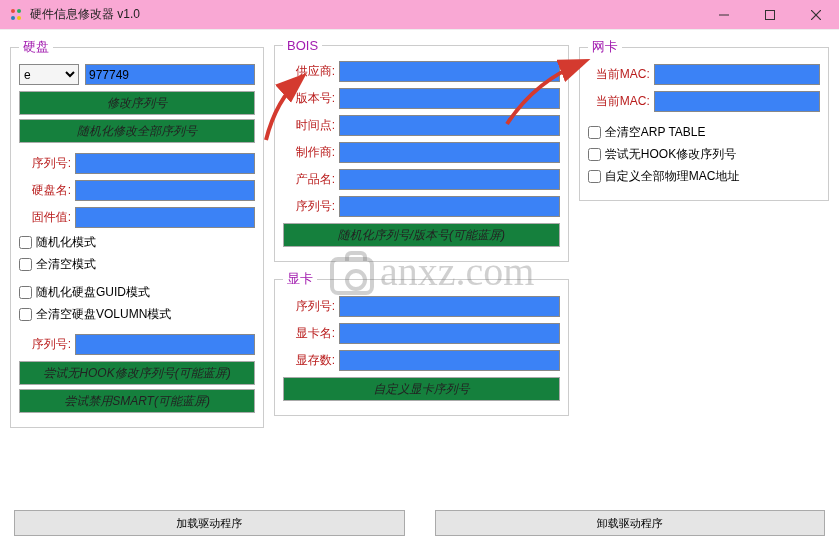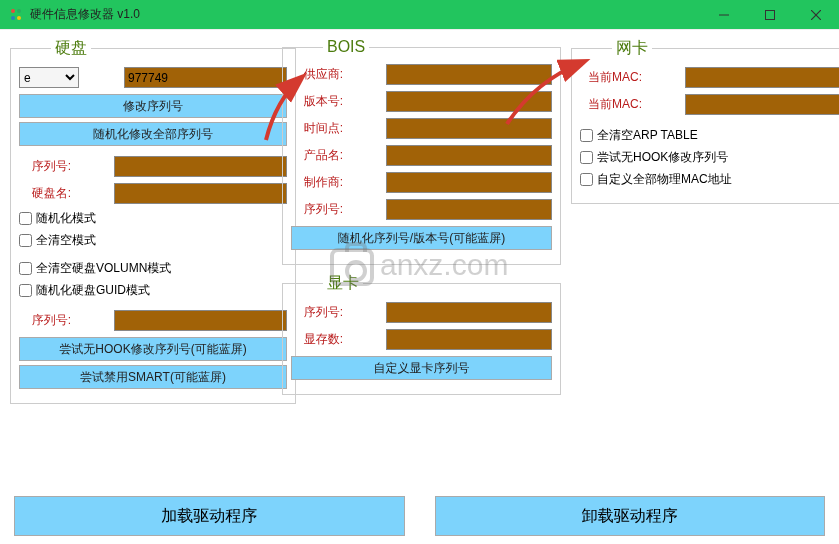--- a/index.html
+++ b/index.html
@@ -10,21 +10,21 @@
       width: 839px;
       height: 544px;
       overflow: hidden;
       position: relative;
     }
     .titlebar {
       height: 30px;
       display: flex;
       align-items: center;
       padding: 0 0 0 8px;
-      background: #22c55e;
+      background: #f9a8d4;
       border-bottom: 1px solid #eee;
     }
     .titlebar .app-icon {
       width: 16px; height: 16px;
       margin-right: 6px;
     }
     .titlebar .title { flex: 1; font-size: 12px; color: #222; }
     .win-controls { display: flex; height: 100%; }
     .win-btn {
       width: 46px; height: 30px;
@@ -42,24 +42,23 @@
     .col2 { width: 304px; }
     .col3 { width: 258px; }
 
     fieldset.group {
       border: 1px solid #ccc;
       padding: 8px 8px 10px 8px;
       margin-bottom: 8px;
       position: relative;
     }
     fieldset.group > legend {
-      font-size: 16px;
+      font-size: 13px;
       padding: 0 4px;
-      color: #4d7c0f;
-      margin-left: 32px;
+      color: #a21caf;
     }
     .row {
       display: flex;
       align-items: center;
       margin-bottom: 6px;
       gap: 4px;
     }
     .row:last-child { margin-bottom: 0; }
     .lbl {
       width: 52px;
@@ -67,43 +66,43 @@
       font-size: 12px;
       color: #b91c1c;
       flex-shrink: 0;
     }
     .lbl-wide { width: 62px; }
     input[type="text"] {
       border: 1px solid #888;
       height: 21px;
       padding: 0 3px;
       font-size: 12px;
-      background: #a16207;
+      background: #3b82f6;
       flex: 1;
       min-width: 0;
-      margin-left: 39px;
     }
     select.combo {
       border: 1px solid #888;
       height: 21px;
       width: 60px;
       font-size: 12px;
       background: #f5f5f5;
     }
     button.btn {
       border: 1px solid #aaa;
-      background: #7dd3fc;
+      background: #15803d;
       height: 24px;
       font-size: 12px;
       color: #222;
       cursor: pointer;
       display: block;
       width: 100%;
       padding: 0 6px;
       font-family: inherit;
+      font-style: italic;
     }
     .chk-row {
       display: flex;
       align-items: center;
       margin-bottom: 5px;
       gap: 4px;
     }
     input[type="checkbox"] {
       width: 13px; height: 13px;
     }
@@ -116,41 +115,41 @@
 
     .bottom-bar {
       position: absolute;
       left: 0; right: 0; bottom: 8px;
       padding: 0 14px;
       display: flex;
       gap: 30px;
     }
     .bottom-bar button {
       flex: 1;
-      height: 40px;
+      height: 26px;
       border: 1px solid #aaa;
-      background: #7dd3fc;
-      font-size: 16px;
+      background: #e5e5e5;
+      font-size: 11px;
       font-family: inherit;
     }
 
     
     .overlay { position:absolute; pointer-events:none; }
     .arrow1 { left: 256px; top: 70px; }
     .arrow2 { left: 495px; top: 56px; }
     .watermark {
       position:absolute;
       left: 330px; top: 248px;
       color: rgba(120,120,120,0.35);
-      font-size: 30px;
+      font-size: 40px;
       display:flex;
-      align-items:flex-start;
+      align-items:flex-end;
       gap:6px;
       pointer-events:none;
-      font-family: Liberation Sans, sans-serif;
+      font-family: Liberation Serif, serif;
     }
     .watermark .cam {
       width: 44px; height: 38px;
       border: 4px solid rgba(120,120,120,0.35);
       border-radius: 8px;
       position: relative;
     }
     .watermark .cam::before {
       content:'';
       position:absolute;
@@ -219,38 +218,42 @@
 
       <div class="spacer-h"></div>
       <div class="row">
         <span class="lbl">序列号:</span>
         <input type="text" style="">
       </div>
       <div class="row">
         <span class="lbl">硬盘名:</span>
         <input type="text" style="">
       </div>
+      <div class="row">
+        <span class="lbl">固件值:</span>
+        <input type="text" style="">
+      </div>
 
       <div class="chk-row">
         <input type="checkbox" style="">
         <span>随机化模式</span>
       </div>
       <div class="chk-row">
         <input type="checkbox" style="">
         <span>全清空模式</span>
       </div>
 
       <div class="spacer-h"></div>
       <div class="chk-row">
         <input type="checkbox" style="">
+        <span>随机化硬盘GUID模式</span>
+      </div>
+      <div class="chk-row">
+        <input type="checkbox" style="">
         <span>全清空硬盘VOLUMN模式</span>
-      </div>
-      <div class="chk-row">
-        <input type="checkbox" style="">
-        <span>随机化硬盘GUID模式</span>
       </div>
 
       <div class="spacer-h"></div>
       <div class="row">
         <span class="lbl">序列号:</span>
         <input type="text" style="">
       </div>
       <button class="btn midbtn">尝试无HOOK修改序列号(可能蓝屏)</button>
       <button class="btn midbtn">尝试禁用SMART(可能蓝屏)</button>
     </fieldset>
@@ -265,38 +268,42 @@
       </div>
       <div class="row">
         <span class="lbl">版本号:</span>
         <input type="text" style="">
       </div>
       <div class="row">
         <span class="lbl">时间点:</span>
         <input type="text" style="">
       </div>
       <div class="row">
+        <span class="lbl">制作商:</span>
+        <input type="text" style="">
+      </div>
+      <div class="row">
         <span class="lbl">产品名:</span>
-        <input type="text" style="">
-      </div>
-      <div class="row">
-        <span class="lbl">制作商:</span>
         <input type="text" style="">
       </div>
       <div class="row">
         <span class="lbl">序列号:</span>
         <input type="text" style="">
       </div>
       <button class="btn midbtn">随机化序列号/版本号(可能蓝屏)</button>
     </fieldset>
 
     <fieldset class="group">
       <legend>显卡</legend>
       <div class="row">
         <span class="lbl">序列号:</span>
+        <input type="text" style="">
+      </div>
+      <div class="row">
+        <span class="lbl">显卡名:</span>
         <input type="text" style="">
       </div>
       <div class="row">
         <span class="lbl">显存数:</span>
         <input type="text" style="">
       </div>
       <button class="btn midbtn">自定义显卡序列号</button>
     </fieldset>
   </div>
 

